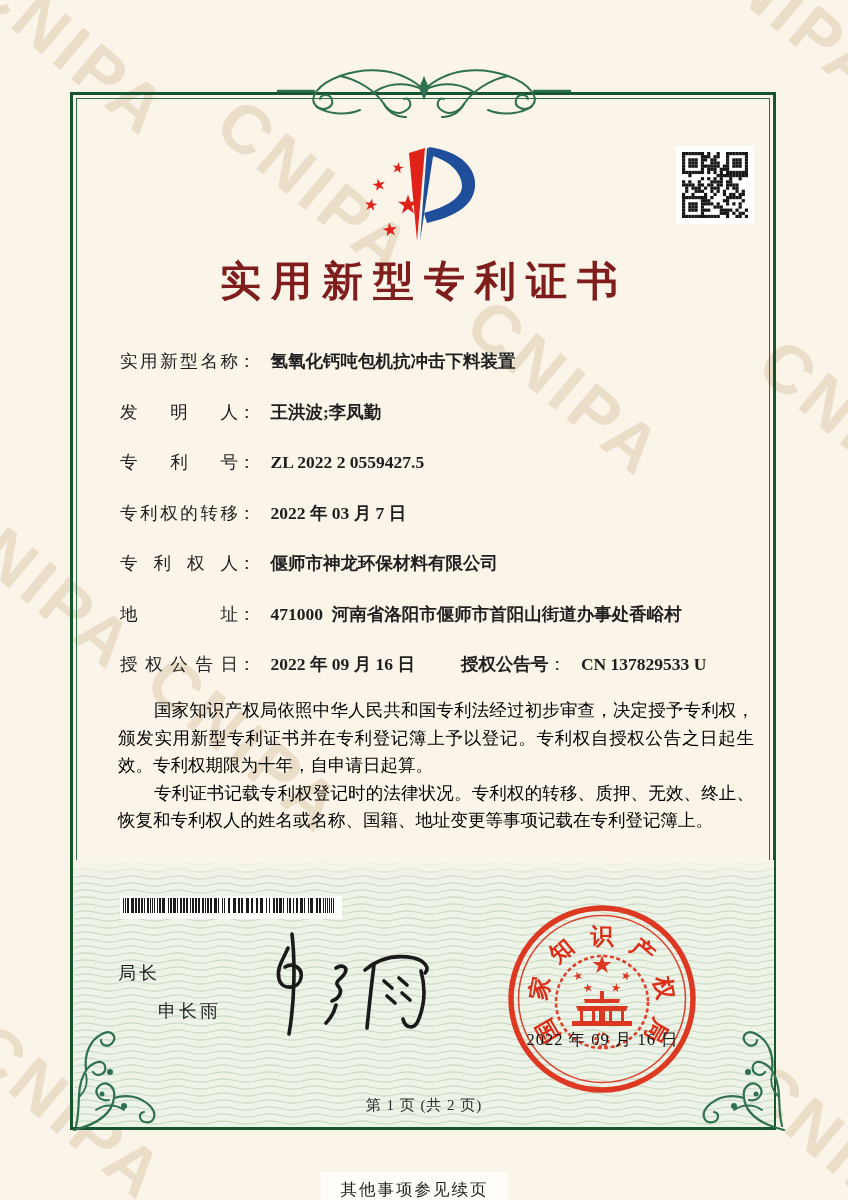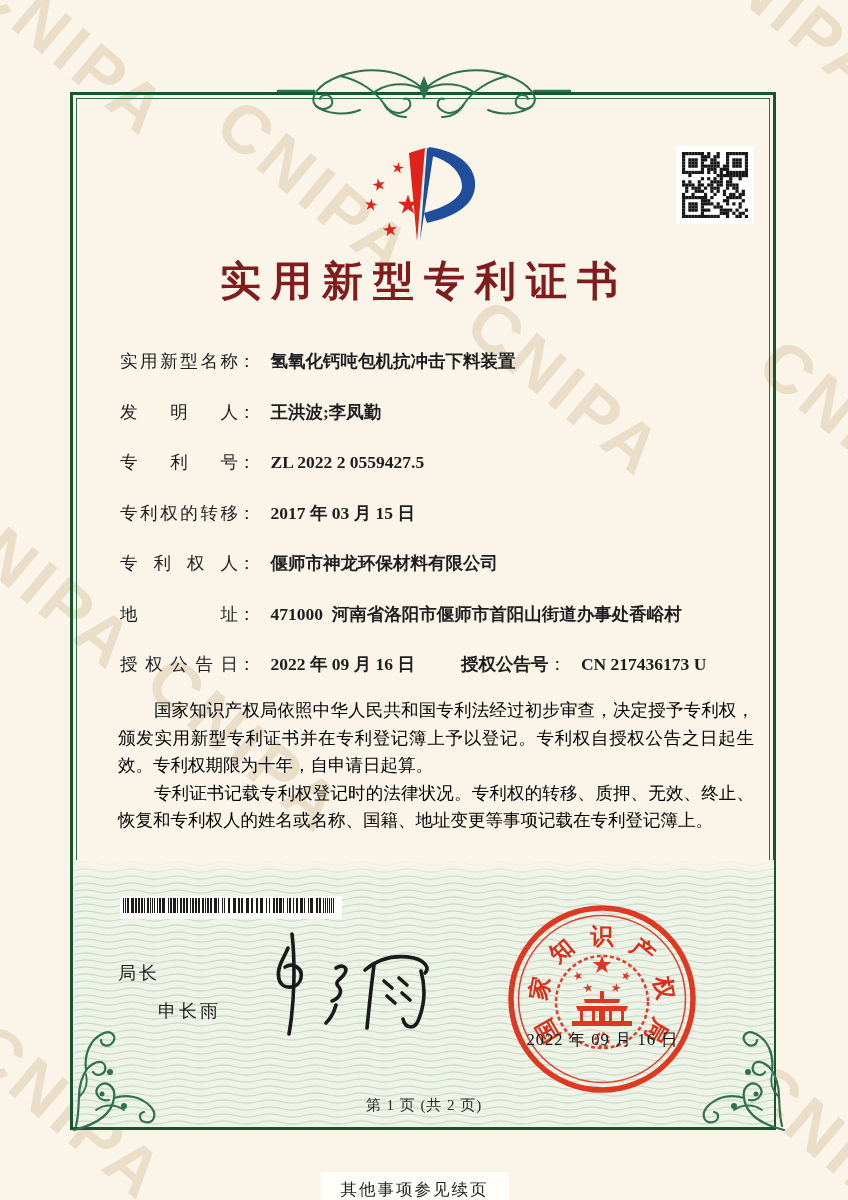--- a/index.html
+++ b/index.html
@@ -393,24 +393,24 @@
         <rect x="62.86" y="62.86" width="3.1928571428571426" height="3.1928571428571426" fill="#161616"></rect>
       </svg>
   </div>
 
   <div id="title" class="content">实用新型专利证书</div>
 
   <div id="fields" class="content">
       <div class="field-row"><span class="flabel">实用新型名称</span><span class="colon">：</span><span class="fvalue">氢氧化钙吨包机抗冲击下料装置</span></div>
       <div class="field-row"><span class="flabel">发明人</span><span class="colon">：</span><span class="fvalue">王洪波;李凤勤</span></div>
       <div class="field-row"><span class="flabel">专利号</span><span class="colon">：</span><span class="fvalue">ZL 2022 2 0559427.5</span></div>
-      <div class="field-row"><span class="flabel">专利权的转移</span><span class="colon">：</span><span class="fvalue">2017 年 03 月 15 日</span></div>
+      <div class="field-row"><span class="flabel">专利权的转移</span><span class="colon">：</span><span class="fvalue">2022 年 03 月 7 日</span></div>
       <div class="field-row"><span class="flabel">专利权人</span><span class="colon">：</span><span class="fvalue">偃师市神龙环保材料有限公司</span></div>
       <div class="field-row"><span class="flabel">地址</span><span class="colon">：</span><span class="fvalue">471000  河南省洛阳市偃师市首阳山街道办事处香峪村</span></div>
-      <div class="field-row"><span class="flabel">授权公告日</span><span class="colon">：</span><span class="fvalue">2022 年 09 月 16 日</span><span class="flabel2">授权公告号</span><span class="colon">：</span><span class="fvalue">CN 217436173 U</span></div>
+      <div class="field-row"><span class="flabel">授权公告日</span><span class="colon">：</span><span class="fvalue">2022 年 09 月 16 日</span><span class="flabel2">授权公告号</span><span class="colon">：</span><span class="fvalue">CN 137829533 U</span></div>
     </div>
 
   <div id="paras" class="content">
     <p>国家知识产权局依照中华人民共和国专利法经过初步审查，决定授予专利权，颁发实用新型专利证书并在专利登记簿上予以登记。专利权自授权公告之日起生效。专利权期限为十年，自申请日起算。</p>
     <p>专利证书记载专利权登记时的法律状况。专利权的转移、质押、无效、终止、恢复和专利权人的姓名或名称、国籍、地址变更等事项记载在专利登记簿上。</p>
   </div>
 
   <div id="barcode" class="content">
     <svg id="barcode-svg" width="216" height="15" viewBox="0 0 216 15">
         <rect x="0" y="0" width="1" height="15" fill="#1c1c1c"></rect>

